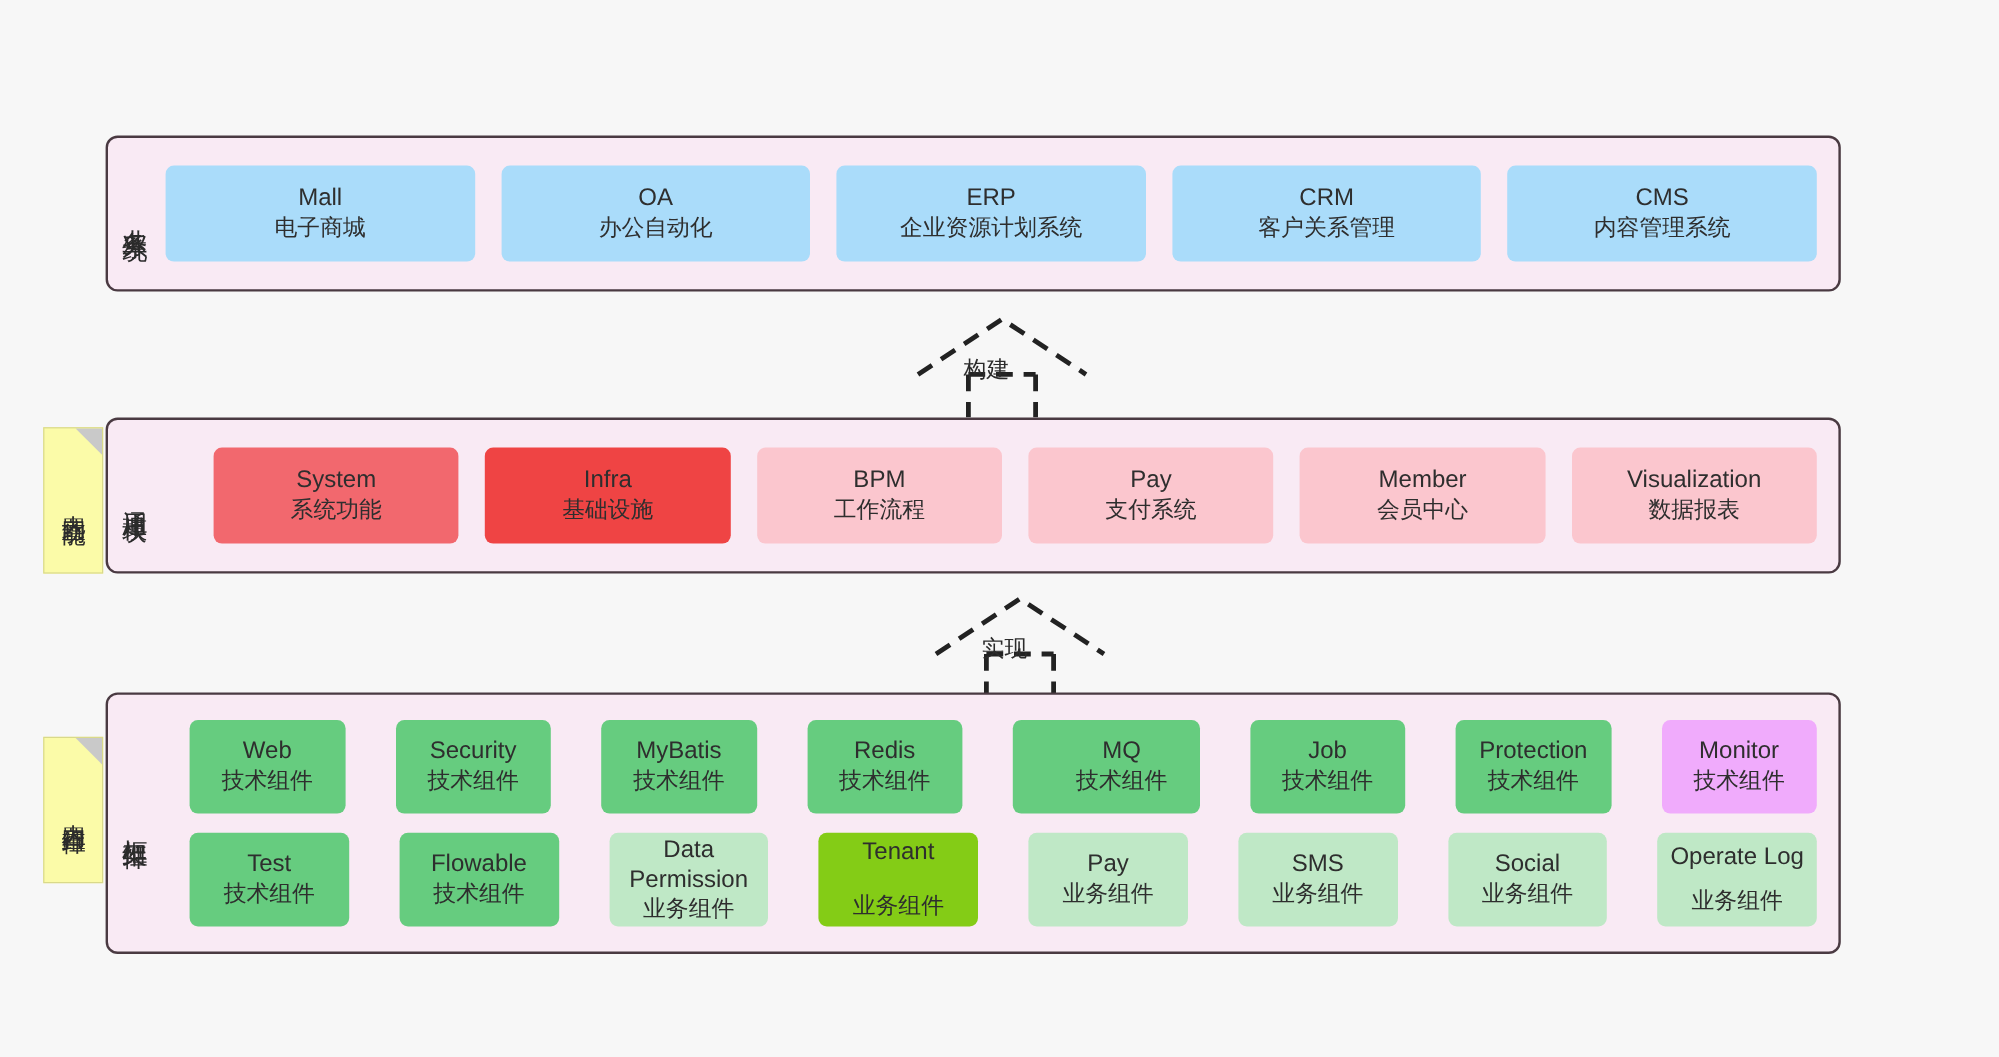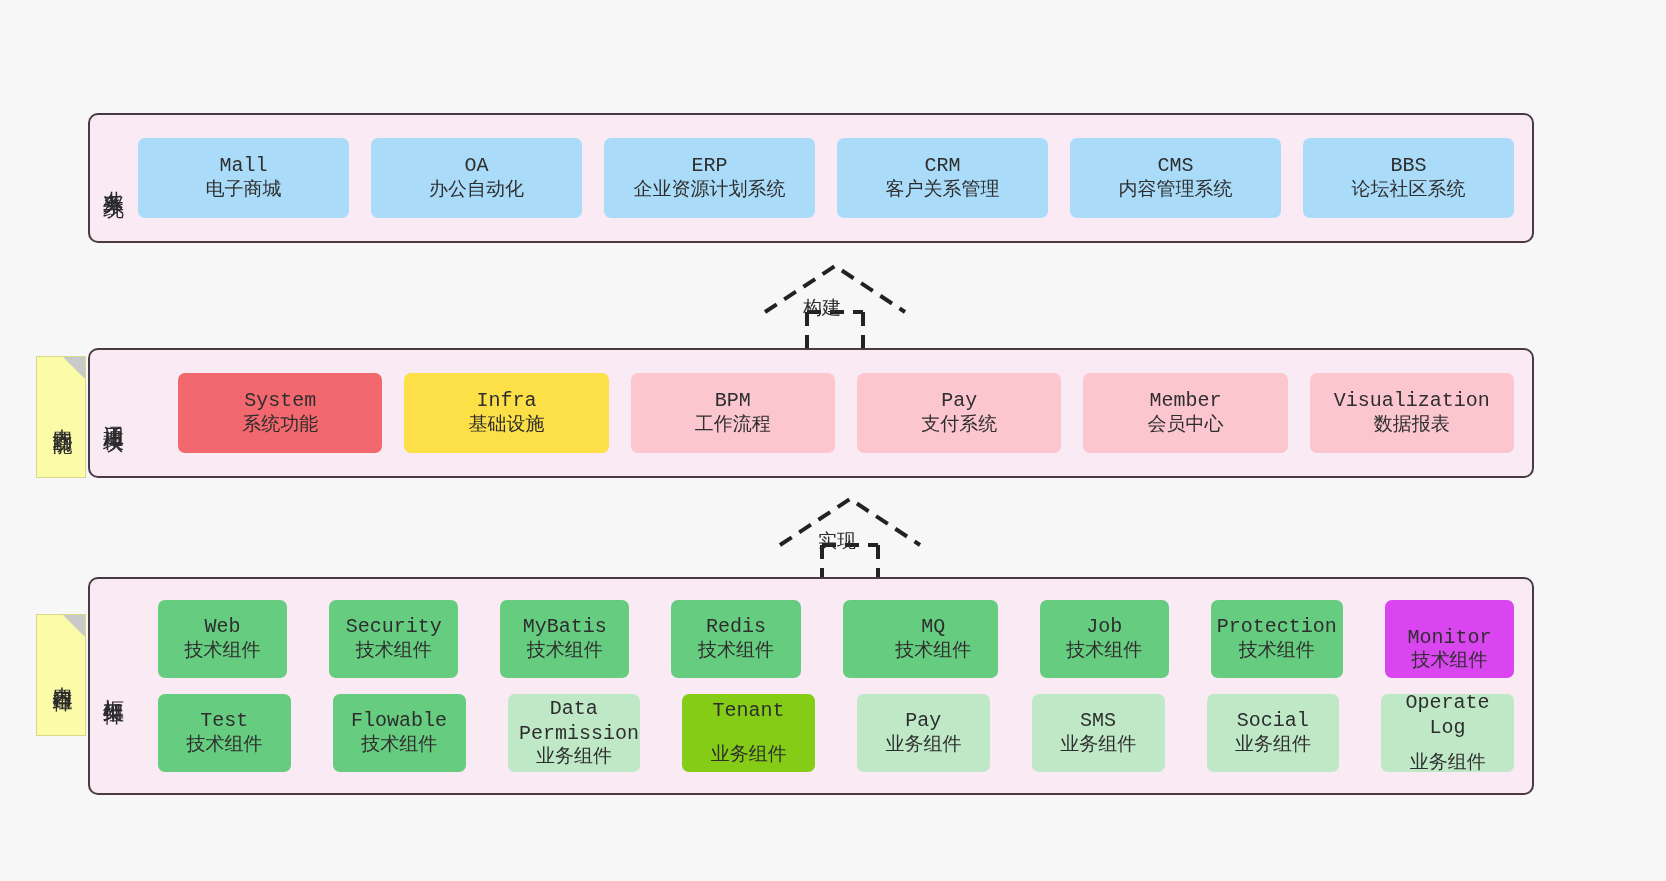--- a/index.html
+++ b/index.html
@@ -14,21 +14,20 @@
     color: #333333;
     overflow: hidden;
     position: relative;
   }
 
   #canvas {
     position: absolute;
     left: 0; top: 0;
     width: 1666px;
     height: 881px;
-    font-family: Liberation Mono, monospace;
   }
 
   
   .layer {
     position: absolute;
     box-sizing: border-box;
     background: #f9eaf4;
     border: 2px solid #4a3a42;
     border-radius: 10px;
     display: flex;
@@ -152,24 +151,20 @@
           <span class="t2">企业资源计划系统</span>
         </div>
         <div class="card h-tall" style="background:#aadcfa;">
           <span class="t1">CRM</span>
           <span class="t2">客户关系管理</span>
         </div>
         <div class="card h-tall" style="background:#aadcfa;">
           <span class="t1">CMS</span>
           <span class="t2">内容管理系统</span>
         </div>
-        <div class="card h-tall" style="background:#aadcfa;">
-          <span class="t1">BBS</span>
-          <span class="t2">论坛社区系统</span>
-        </div>
       </div>
     </div>
   </div>
 
   <div class="connector" id="connector-build" style="left:755px; top:260px; width:160px; height:88px;">
     <svg width="160" height="88" viewBox="0 0 160 88">
 
       <path d="M 10 52 L 80 6 L 150 52" fill="none" stroke="#222222" stroke-width="4" stroke-dasharray="14,9" stroke-linecap="butt"></path>
 
       <path d="M 52 52 L 52 88" fill="none" stroke="#222222" stroke-width="4" stroke-dasharray="14,9"></path>
@@ -185,21 +180,21 @@
   </div>
 
   <div class="layer" id="layer-common-modules" style="left:88px; top:348px; width:1446px; height:130px;">
     <div class="layer-title">通用模块</div>
     <div class="layer-body">
       <div class="row">
         <div class="card h-tall" style="background:#f2686e;margin-left:40px;">
           <span class="t1">System</span>
           <span class="t2">系统功能</span>
         </div>
-        <div class="card h-tall" style="background:#fde047;">
+        <div class="card h-tall" style="background:#ef4444;">
           <span class="t1">Infra</span>
           <span class="t2">基础设施</span>
         </div>
         <div class="card h-tall" style="background:#fbc6ce;">
           <span class="t1">BPM</span>
           <span class="t2">工作流程</span>
         </div>
         <div class="card h-tall" style="background:#fbc6ce;">
           <span class="t1">Pay</span>
           <span class="t2">支付系统</span>
@@ -257,21 +252,21 @@
           <span class="t2">技术组件</span>
         </div>
         <div class="card h-mid" style="background:#66cc7f;">
           <span class="t1">Job</span>
           <span class="t2">技术组件</span>
         </div>
         <div class="card h-mid" style="background:#66cc7f;">
           <span class="t1">Protection</span>
           <span class="t2">技术组件</span>
         </div>
-        <div class="card h-mid" style="background:#d946ef;justify-content:flex-end;">
+        <div class="card h-mid" style="background:#f0abfc;">
           <span class="t1">Monitor</span>
           <span class="t2">技术组件</span>
         </div>
       </div>
 
       <div class="row">
         <div class="card h-mid" style="background:#66cc7f;">
           <span class="t1">Test</span>
           <span class="t2">技术组件</span>
         </div>

